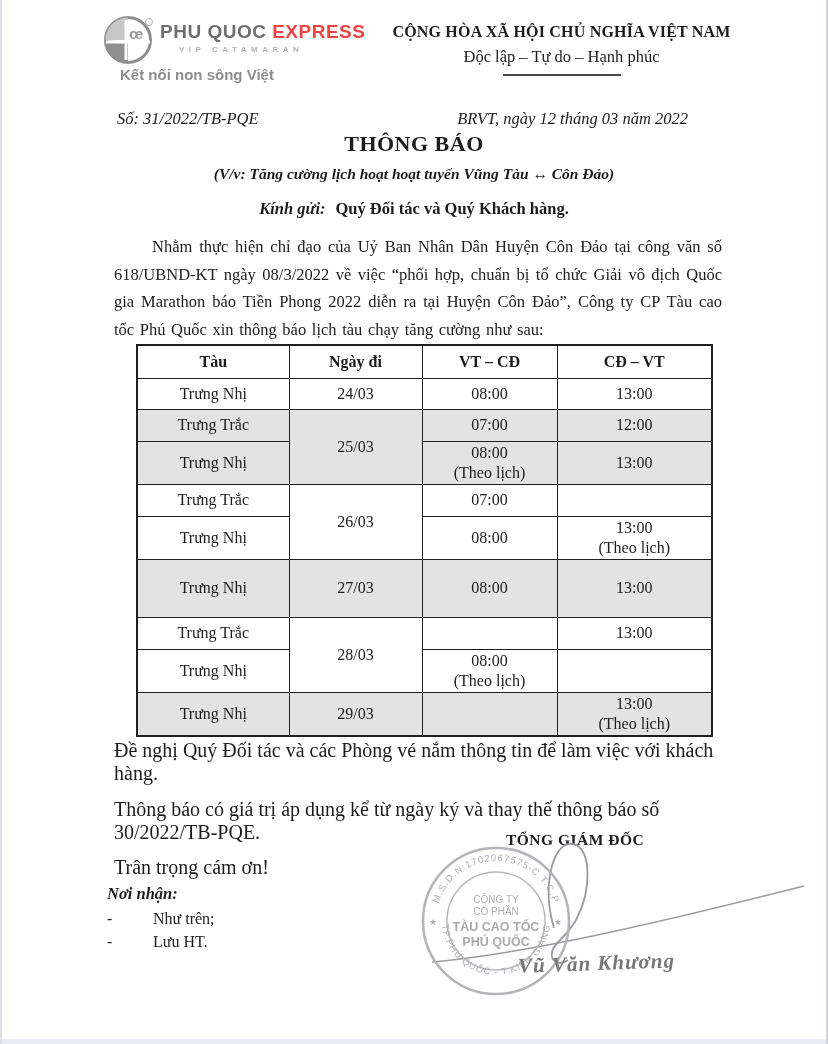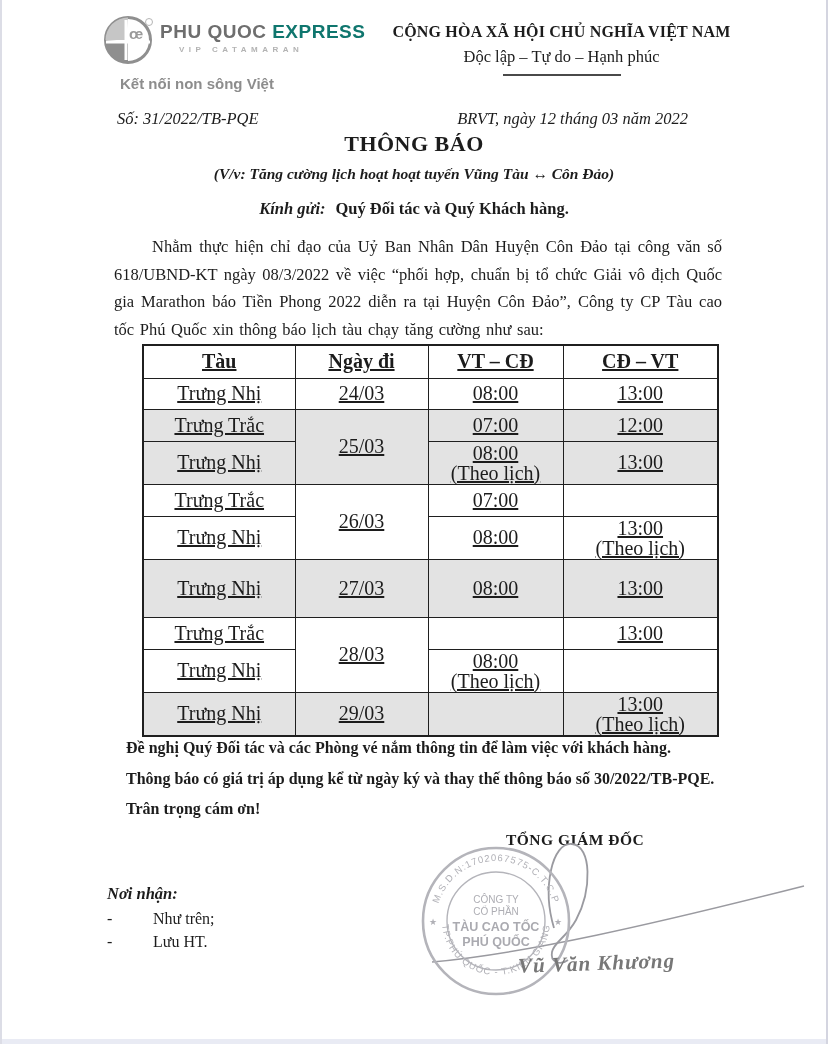--- a/index.html
+++ b/index.html
@@ -11,59 +11,59 @@
     border-left:2px solid #dcdde6; border-right:2px solid #d4d5e0;
   }
   .bottom-strip { position:absolute; left:0; right:0; bottom:0; height:5px; background:#e9ebf4; }
 
   
   .header { position:absolute; top:14px; left:100px; right:30px; display:flex; }
   .logo { width:225px; font-family:"Liberation Sans", sans-serif; position:relative; }
   .logo-row { display:flex; align-items:flex-start; }
   .emblem { flex:0 0 auto; margin-right:6px; }
   .logo-name { font-weight:bold; font-size:19px; letter-spacing:0.5px; color:#6e6e6e; margin-top:7px; white-space:nowrap; }
-  .logo-name .lt { color:#0f766e; font-weight:bold; }
+  .logo-name .lt { color:#ef4444; font-weight:bold; }
   .logo-tag { font-size:8px; letter-spacing:4.5px; color:#b3b3b3; margin-top:2px; font-weight:bold;margin-left:19px; }
-  .logo-slogan { font-size:15px; font-weight:bold; color:#8d8d8d; margin-top:9px; margin-left:18px; white-space:nowrap; }
+  .logo-slogan { font-size:15px; font-weight:bold; color:#8d8d8d; margin-left:18px; white-space:nowrap; }
   .national { flex:1; text-align:center; padding-top:9px; }
   .nat1 { font-weight:bold; font-size:16px; letter-spacing:0.2px; }
   .nat2 { font-size:16.5px; margin-top:6px; }
   .nat-rule { width:118px; height:2px; background:#4a4a4a; margin:7px auto 0 auto; }
 
   
   .meta-row { position:absolute; top:109px; left:115px; right:138px; display:flex; justify-content:space-between; font-style:italic; font-size:16.5px; }
 
   .doc-title { position:absolute; top:131px; left:0; width:100%; text-align:center; font-size:22px; font-weight:bold; letter-spacing:0.5px; }
   .doc-subtitle { position:absolute; top:165px; left:0; width:100%; text-align:center; font-size:15.5px; font-weight:bold; font-style:italic; }
   .salutation { position:absolute; top:199px; left:0; width:100%; text-align:center; font-size:16.5px; font-weight:bold; }
   .salutation .sal-label { font-style:italic; margin-right:10px;margin-top:17px; }
 
   .body-par {
     position:absolute; top:233px; left:112px; width:608px;
     font-size:16.5px; line-height:27.5px; text-align:justify; text-indent:38px;
     word-spacing:1.5px;
   }
 
   
-  table.sched { position:absolute; top:344px; left:140px; border-collapse:collapse; table-layout:fixed; width:575px; font-size:20px;text-decoration:underline; }
+  table.sched { position:absolute; top:344px; left:134px; border-collapse:collapse; table-layout:fixed; width:575px; font-size:16px; }
   table.sched th, table.sched td {
     border:1.5px solid #1f1f1f; text-align:center; vertical-align:middle; padding:1px 4px;
   }
   table.sched { border:2px solid #1f1f1f; }
   table.sched th { font-weight:bold; height:33px; background:#fff; }
   tr.shade td { background:#e3e3e3; }
   .pre { white-space:pre-line; line-height:20px; }
   .rh-s  { height:31px; }
   .rh-s2 { height:32px; }
   .rh-m  { height:42px; }
   .rh-m2 { height:40px; }
   .rh-l  { height:58px; }
 
   
-  .closing { position:absolute; top:739px; left:124px; width:616px; font-size:16px;font-weight:bold; }
+  .closing { position:absolute; top:739px; left:112px; width:616px; font-size:20px; }
   .closing div { margin-bottom:12.5px; }
 
   
   .sig-title { position:absolute; top:831px; left:468px; width:210px; text-align:center; font-size:15.5px; font-weight:bold; letter-spacing:0.5px; }
   .stamp { position:absolute; top:843px; left:416px; }
   .sig-strokes { position:absolute; top:828px; left:412px; }
   .sig-name { position:absolute; top:950px; left:516px; width:220px; font-style:italic; font-size:21px; color:#777; transform:rotate(-2deg); font-weight:bold; letter-spacing:1px; }
 
   
   .recipients { position:absolute; top:884px; left:105px; width:250px; font-size:16.5px; }

